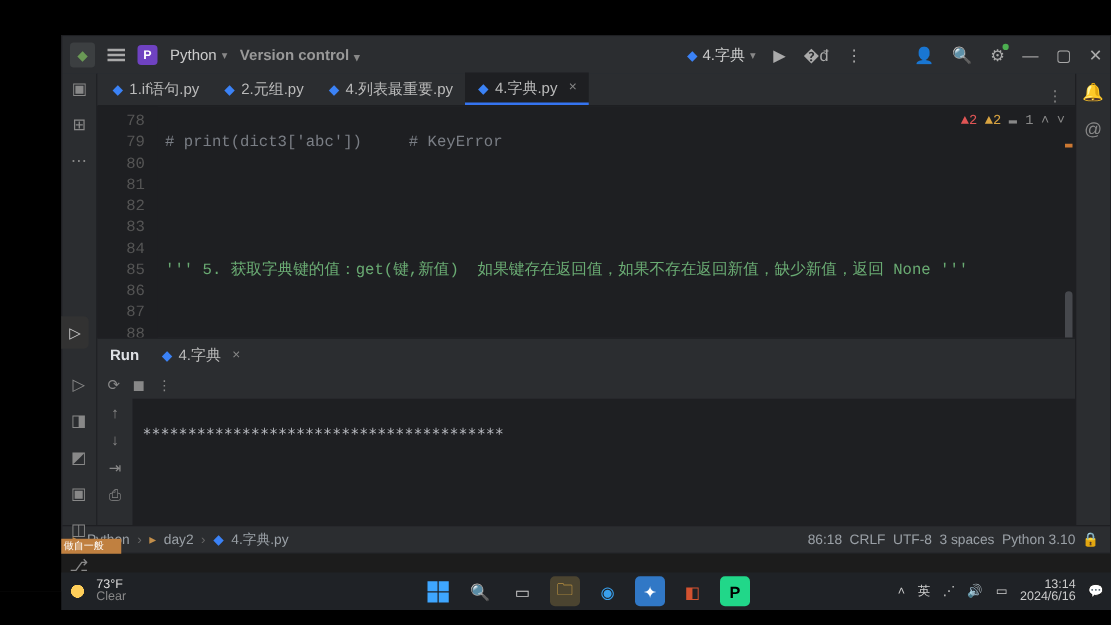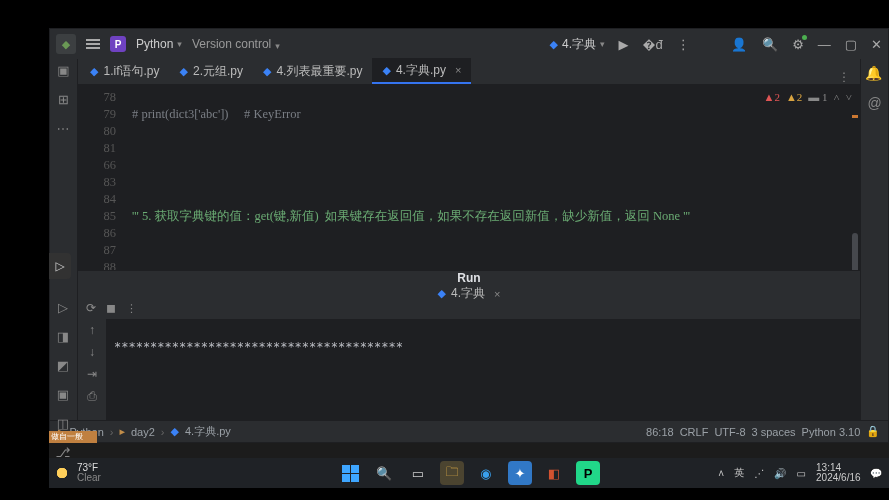--- a/index.html
+++ b/index.html
@@ -7,21 +7,21 @@
   .ide { position:absolute; left:49px; top:28px; width:840px; height:415px; background:#2b2d30; display:flex; flex-direction:column; border:1px solid #1e1f22; }
   
   .titlebar { height:30px; display:flex; align-items:center; padding:0 6px; background:#2b2d30; gap:8px; }
   .tb-left { display:flex; align-items:center; gap:10px; }
   .tb-icon { width:20px; height:20px; background:#3c3f41; border-radius:3px; display:flex; align-items:center; justify-content:center; font-size:11px; color:#6a9955;}
   .burger { display:flex; flex-direction:column; gap:2px; }
   .burger span { width:14px; height:2px; background:#aaa; }
   .proj-badge { background:#6f42c1; color:#fff; width:16px; height:16px; border-radius:3px; display:inline-flex; align-items:center; justify-content:center; font-size:10px; font-weight:600;}
   .proj-name { color:#ccc; display:flex; align-items:center; gap:4px;}
   .chev { font-size:9px; color:#888; }
-  .vc { color:#999; display:flex; align-items:flex-end; gap:4px;}
+  .vc { color:#999; display:flex; align-items:flex-end; gap:4px;font-weight:bold;}
   .tb-spacer { flex:1; }
   .tb-right { display:flex; align-items:center; gap:14px; }
   .tb-right .ico { color:#aaa; font-size:13px; }
   .runcfg { color:#ccc; display:flex; align-items:center; gap:4px;}
   .pyicon { color:#3b82f6; font-size:11px;}
   .play { color:#4caf50;}
   .gear { position:relative; }
   .gear-dot { position:absolute; top:-2px; right:-3px; width:5px; height:5px; background:#4caf50; border-radius:50%; }
   
   .center { flex:1; display:flex; min-height:0;}
@@ -32,37 +32,37 @@
   .rightcol .ic { color:#888; font-size:14px;}
   .bell-dot::after{content:"";width:5px;height:5px;background:#3b82f6;border-radius:50%;position:absolute;margin-left:8px;margin-top:-10px;}
   .main { flex:1; display:flex; flex-direction:column; min-width:0; }
   
   .etabs { height:26px; display:flex; align-items:flex-end; background:#2b2d30; border-bottom:1px solid #1e1f22; padding-left:2px;}
   .etab { height:26px; padding:0 10px; display:flex; align-items:center; gap:5px; color:#bbb; font-size:12px;}
   .etab.active { background:#1e1f22; border-bottom:2px solid #3574f0;}
   .tabx { color:#888; font-size:11px; padding-left:4px;}
   .et-more { margin-left:auto; padding:0 10px; color:#888;}
   
-  .editor { flex:1; background:#1e1f22; display:flex; font-family:Liberation Serif, serif; font-size:12.5px; position:relative; overflow:hidden;}
+  .editor { flex:1; background:#1e1f22; display:flex; font-family:Liberation Mono, monospace; font-size:12.5px; position:relative; overflow:hidden;}
   .gutter { width:48px; text-align:right; padding:4px 10px 4px 0; color:#555; line-height:17px; background:#1e1f22; user-select:none;}
   .code { flex:1; padding:4px 0; line-height:17px; white-space:pre; position:relative;}
   .cline { height:17px; padding-left:6px;}
   .c-str { color:#6aab73;}
   .c-com { color:#7a7e85;}
   .c-op { color:#bcbec4;}
   .c-id { color:#bcbec4;}
   .hints { position:absolute; top:4px; right:8px; font-size:11px; display:flex; gap:6px; align-items:center;}
   .hint-err{ color:#e05555;}
   .hint-warn{ color:#d9a441;}
   .hint-h{ color:#888;}
   .ymark{position:absolute; right:2px; top:30px; width:6px; height:3px; background:#cc7832;}
   .scrollthumb{position:absolute; right:2px; top:148px; width:6px; height:40px; background:#46484d; border-radius:3px;}
   
   .runpanel { height:150px; display:flex; flex-direction:column; border-top:1px solid #1e1f22; background:#2b2d30;}
-  .rp-tabs { height:26px; display:flex; align-items:center;flex-direction:column;}
+  .rp-tabs { height:26px; display:flex; align-items:center;}
   .rp-run { padding:0 10px; font-weight:600; color:#dfe1e5;}
   .rp-tab { display:flex; align-items:center; gap:5px; padding:0 8px; height:26px;}
   .rp-toolbar { height:22px; display:flex; align-items:center; gap:10px; padding-left:8px; color:#888; font-size:12px;}
   .rp-toolbar .mini{ font-size:11px;}
   .rp-body { flex:1; display:flex; min-height:0;}
   .rp-left { width:28px; display:flex; flex-direction:column; align-items:center; gap:8px; padding-top:4px; color:#888; font-size:12px;}
   .rp-out { flex:1; background:#1e1f22; padding:4px 8px; font-family:Consolas,monospace; font-size:12px; line-height:16px; overflow:hidden; white-space:pre;}
   .out-def{color:#bcbec4;}
   
   .status { height:22px; background:#2b2d30; border-top:1px solid #1e1f22; display:flex; align-items:center; padding:0 8px; gap:6px; font-size:11px; color:#9aa0a6;}
@@ -72,21 +72,21 @@
   .folder-ico{color:#c28e4a;}
   
   .taskbar { position:absolute; left:49px; bottom:12px; height:30px; width:840px; background:#1f2226; display:flex; align-items:center; }
   .weather { display:flex; align-items:center; gap:6px; padding-left:4px; color:#ddd; font-size:10px; line-height:10px;}
   .sun{width:18px;height:18px;background:radial-gradient(circle,#ffcf5a 40%,transparent 42%);}
   .tcenter{ position:absolute; left:50%; transform:translateX(-50%); display:flex; gap:10px; align-items:center;}
   .tsk{ width:24px; height:24px; border-radius:4px; display:flex; align-items:center; justify-content:center; font-size:13px;}
   .winlogo{display:grid;grid-template-columns:8px 8px;grid-template-rows:8px 8px;gap:1px;}
   .winlogo span{background:#3ea6ff;}
   .tray{ margin-left:auto; display:flex; align-items:center; gap:10px; padding-right:6px; color:#ccc; font-size:10px;}
-  .clock{ text-align:left; line-height:10px;}
+  .clock{ text-align:right; line-height:10px;}
   
   .letterbox-top{position:absolute;left:0;top:0;width:889px;height:28px;background:#000;}
   .letterbox-bottom{position:absolute;left:0;bottom:0;width:889px;height:27px;background:#000;}
   .letterbox-left{position:absolute;left:0;top:28px;width:49px;height:445px;background:#000;}
   .widget{position:absolute;left:49px;bottom:57px;width:48px;height:12px;background:#c08040;font-size:8px;color:#fff;overflow:hidden;line-height:12px;padding-left:2px;}
   
   .video-play{position:absolute; left:49px; top:253px; width:22px; height:26px; background:#323232; border-top-right-radius:4px;border-bottom-right-radius:4px; display:flex;align-items:center;justify-content:center;color:#ccc;font-size:12px;}
 </style>
 </head>
 <body>
@@ -164,21 +164,21 @@
           </div>
         <div class="et-more">⋮</div>
       </div>
 
       <div class="editor">
         <div class="gutter">
           <div>78</div>
             <div>79</div>
             <div>80</div>
             <div>81</div>
-            <div>66</div>
+            <div>82</div>
             <div>83</div>
             <div>84</div>
             <div>85</div>
             <div>86</div>
             <div>87</div>
             <div>88</div>
         </div>
         <div class="code">
 <div class="cline"><span class="c-com"># print(dict3['abc'])     # KeyError</span></div>
 <div class="cline"></div>

